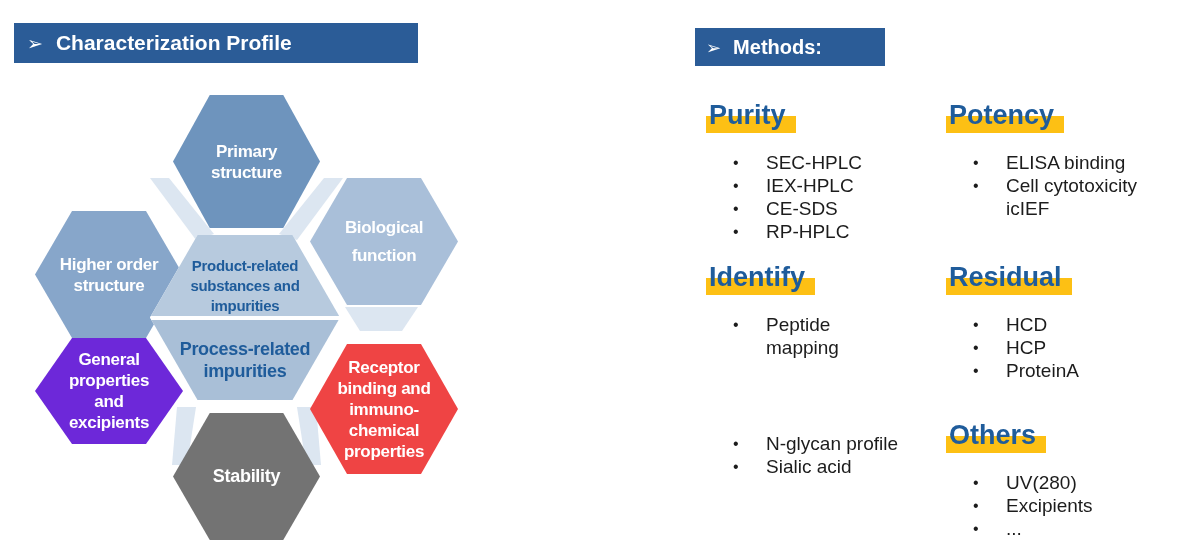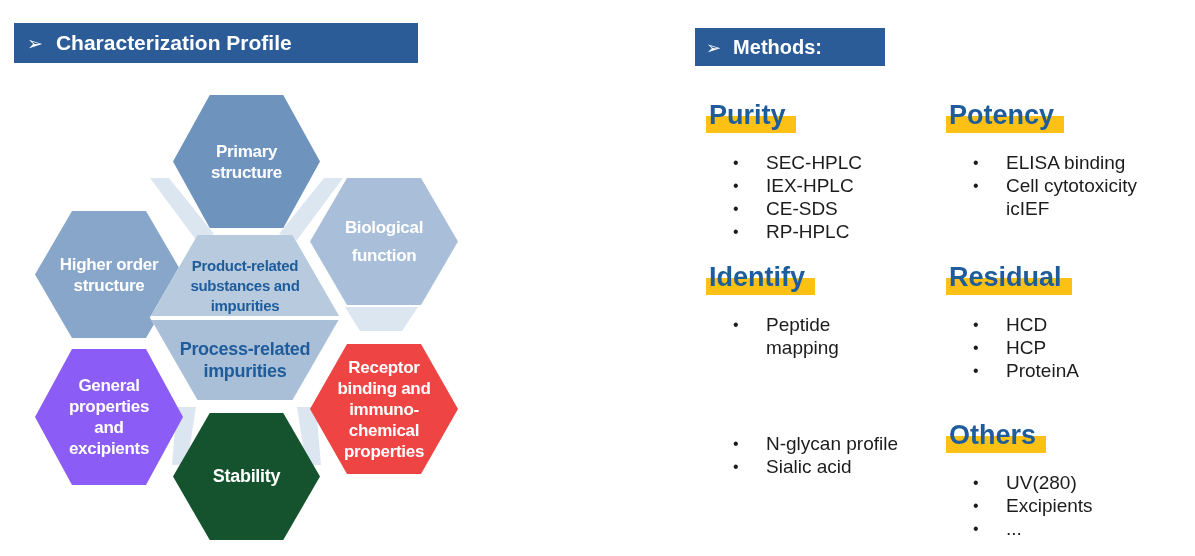--- a/index.html
+++ b/index.html
@@ -23,23 +23,23 @@
   .pale-svg{position:absolute;left:0;top:0;width:480px;height:471px;}
   .hex{
     position:absolute;
     clip-path:polygon(25% 0,75% 0,100% 50%,75% 100%,25% 100%,0 50%);
     display:flex;align-items:center;justify-content:center;text-align:center;
     color:#ffffff;font-weight:bold;white-space:pre-line;letter-spacing:-0.3px;
   }
   .hex-primary {left:173px;top:10px; width:147px;height:133px;background:#6e94bd;font-size:17px;line-height:21px;}
   .hex-higher  {left:35px; top:93px; width:148px;height:127px;background:#87a6ca;font-size:17px;line-height:21px;margin-top:33px;}
   .hex-bio     {left:310px;top:93px; width:148px;height:127px;background:#a9bfd9;font-size:17px;line-height:28px;}
-  .hex-general {left:35px; top:264px;width:148px;height:136px;background:#8b5cf6;font-size:17px;line-height:21px;}
+  .hex-general {left:35px; top:253px;width:148px;height:106px;background:#6d28d9;font-size:17px;line-height:21px;}
   .hex-receptor{left:310px;top:259px;width:148px;height:130px;background:#ef4444;font-size:17px;line-height:21px;}
-  .hex-stability{left:173px;top:328px;width:147px;height:127px;background:#14532d;font-size:18px;}
+  .hex-stability{left:173px;top:328px;width:147px;height:127px;background:#737373;font-size:18px;}
   .hex-center{
     position:absolute;left:150px;top:150px;width:190px;height:165px;
     clip-path:polygon(25% 0,75% 0,100% 50%,75% 100%,25% 100%,0 50%);
     background:#ffffff;
   }
   .hex-center .half{
     display:flex;align-items:center;justify-content:center;text-align:center;
     color:#1f5c9b;font-weight:bold;white-space:pre-line;letter-spacing:-0.3px;
   }
   .hex-center .top{height:81px;background:#b7cade;font-size:15px;line-height:20px;padding-top:20px;box-sizing:border-box;}

